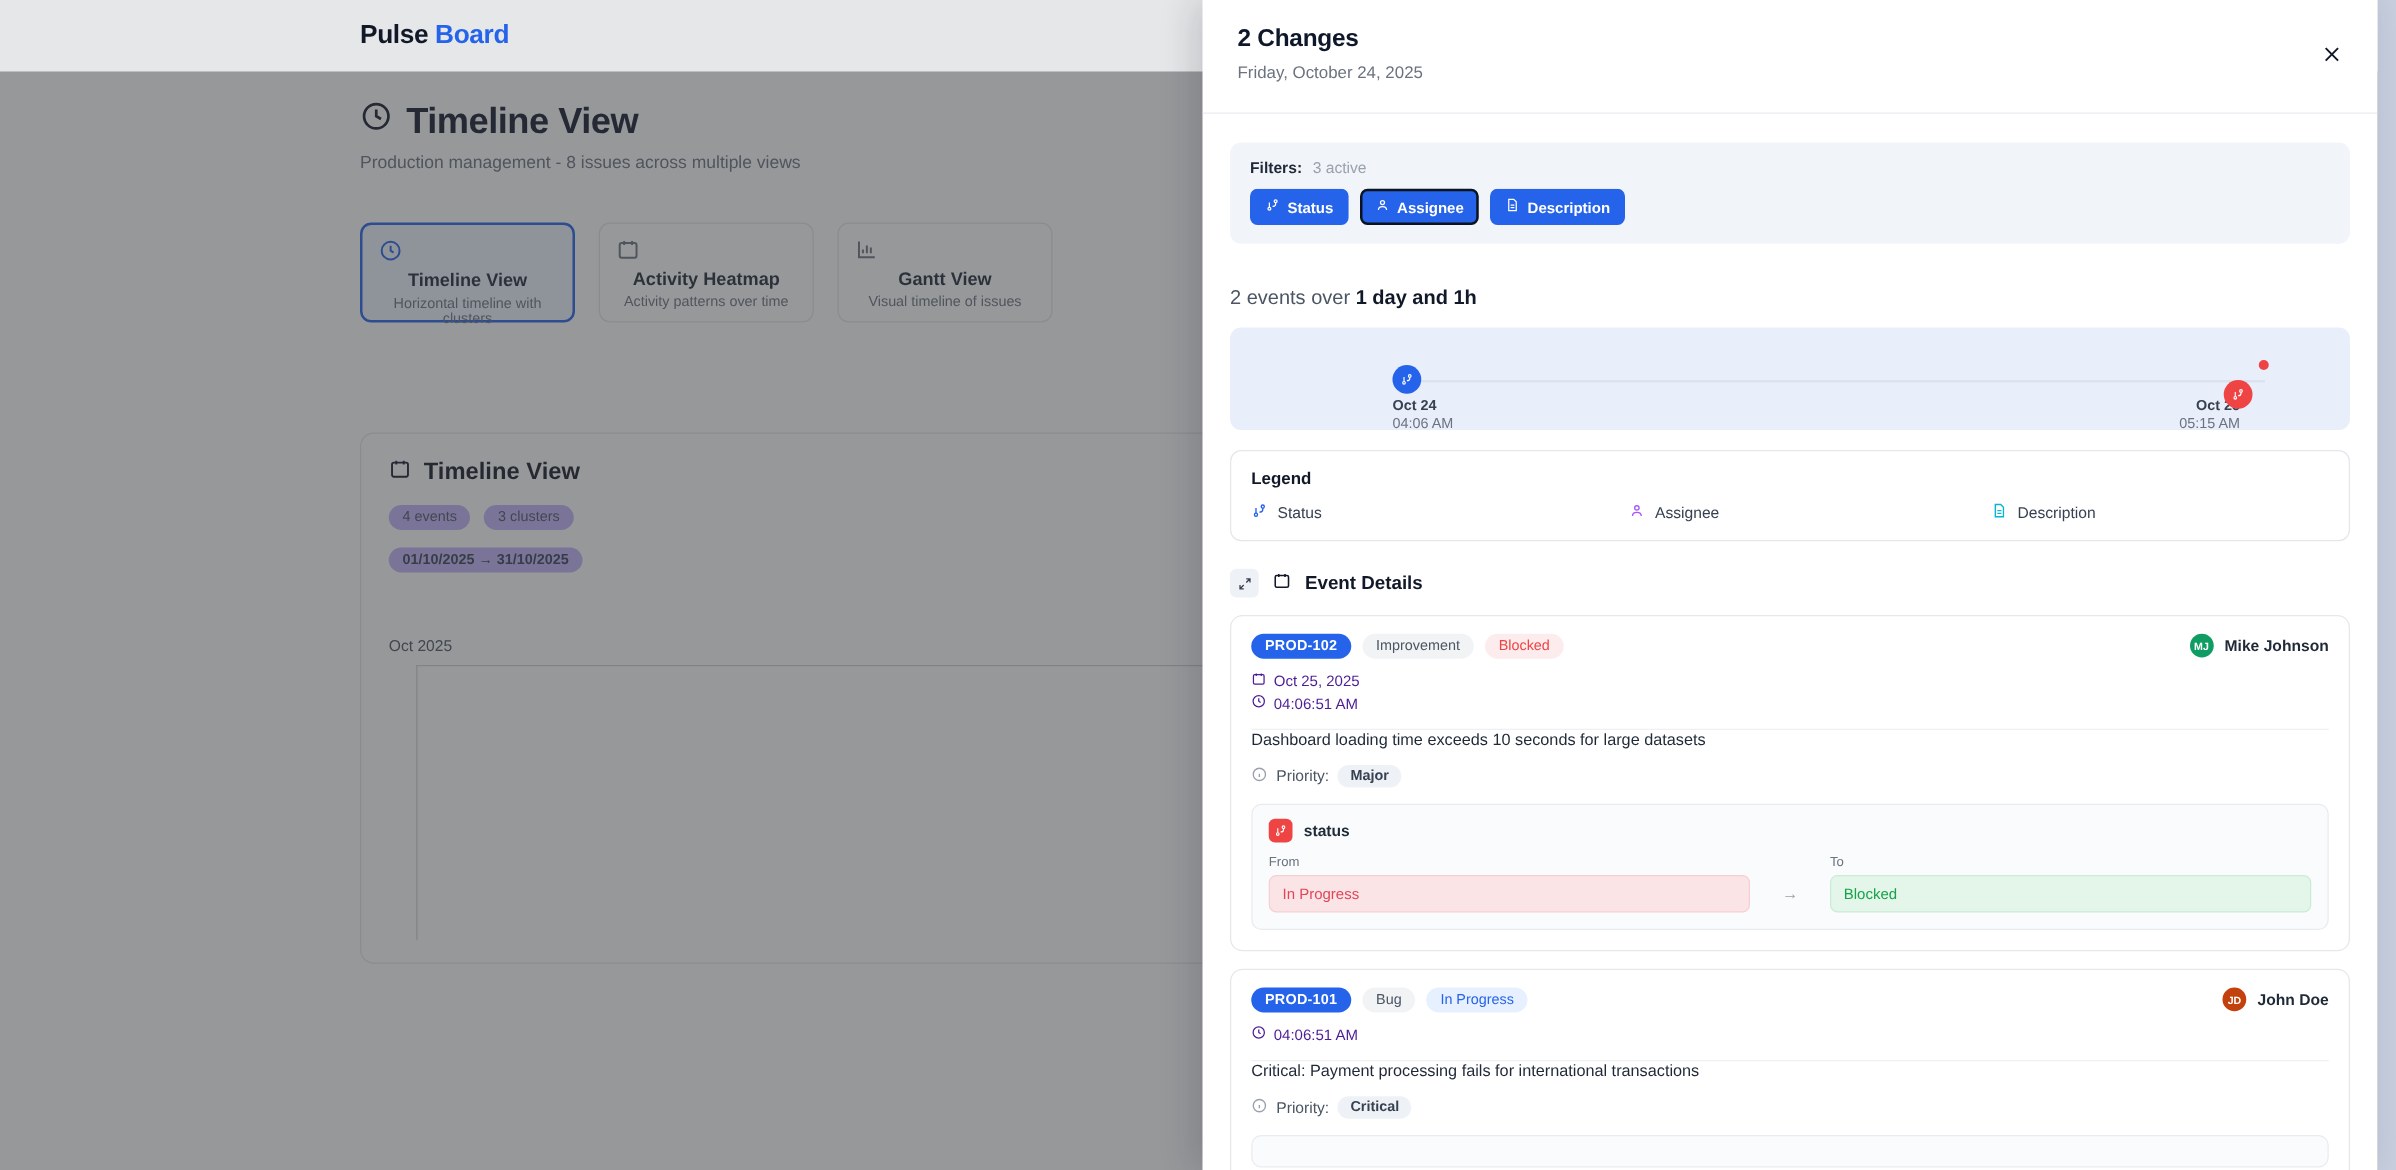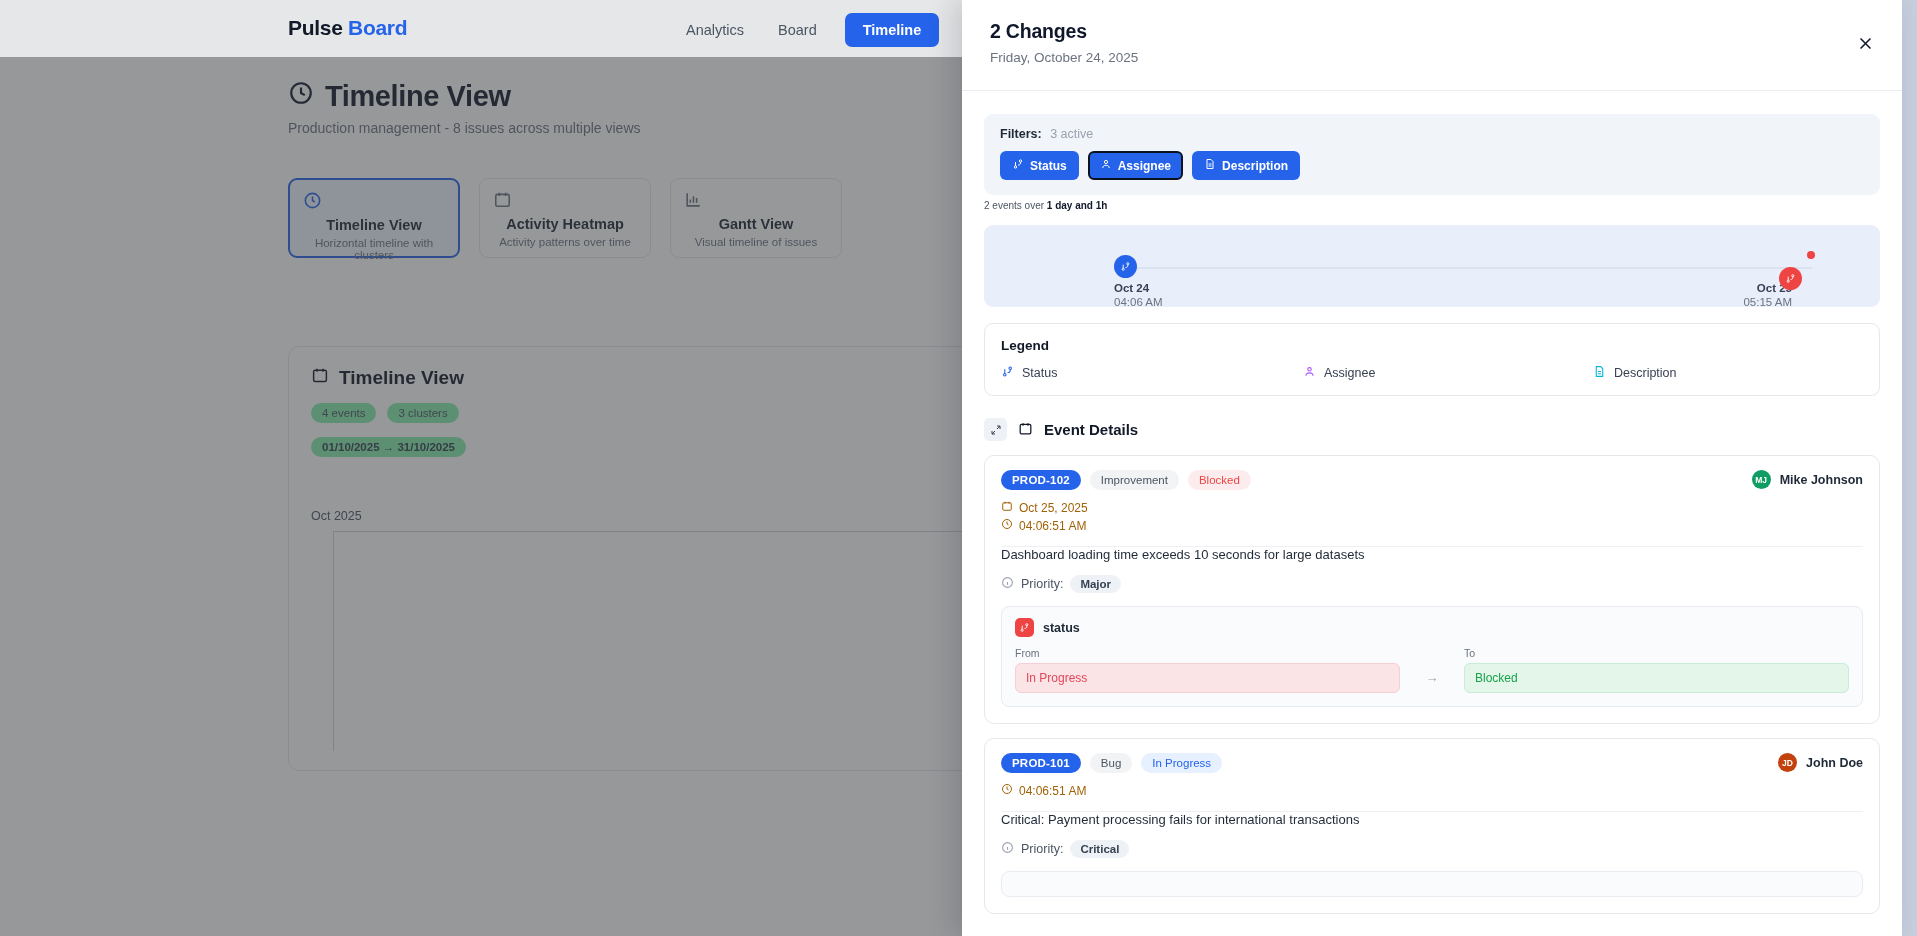--- a/index.html
+++ b/index.html
@@ -61,21 +61,21 @@
   .tl-panel {
     position: absolute; left: 288px; top: 289px; right: 120px; height: 425px;
     background: #fff; border: 1px solid #e5e7eb; border-radius: 11px; padding: 19px 22px;
   }
   .tl-panel-title {
     font-size: 19px; font-weight: bold; color: #111827;
     display: flex; align-items: center; gap: 10px;
   }
   .pillrow { display: flex; gap: 11px; margin-top: 14px; }
   .gpill {
-    background: #86efac; color: #4b5563; font-size: 11.5px;
+    background: #c4b5fd; color: #4b5563; font-size: 11.5px;
     border-radius: 11px; padding: 4px 11px;
   }
   .gpill.dk { color: #374151; font-weight: bold; }
   .tl-month { font-size: 12.5px; color: #4b5563; margin-top: 52px; }
   .tl-grid {
     margin-top: 8px; margin-left: 22px; height: 220px;
     border-left: 1px solid #cfd4da; border-top: 1px solid #cfd4da;
   }
 
   
@@ -118,21 +118,21 @@
   .filters-line b { color: #1f2937; }
   .filters-line .cnt { color: #9aa1ad; margin-left: 5px; }
   .filter-pills { display: flex; gap: 9px; margin-top: 10px; }
   .fpill {
     background: #2563eb; color: #fff; font-size: 12px; font-weight: bold;
     border-radius: 6px; padding: 5px 10px; display: flex; align-items: center; gap: 6px;
     border: 2px solid transparent; cursor: pointer;
   }
   .fpill.focus { border-color: #0b1220; }
 
-  .events-over { font-size: 10px; color: #4b5563; margin-top: 5px; }
+  .events-over { font-size: 16px; color: #4b5563; margin-top: 35px; }
   .events-over b { color: #111827; }
 
   .mini-timeline {
     margin-top: 14px; height: 82px; background: #e9eefb; border-radius: 9px; position: relative;
   }
   .mt-line {
     position: absolute; left: 130px; right: 68px; top: 42px; height: 2px; background: #dbe2f0;
   }
   .mt-marker { position: absolute; top: 30px; }
   .mt-dot {
@@ -189,21 +189,21 @@
   }
   .avatar {
     width: 19px; height: 19px; border-radius: 50%; color: #fff;
     font-size: 8.5px; font-weight: bold; display: flex;
     align-items: center; justify-content: center;
   }
 
   .ev-meta { margin-top: 10px; }
   .ev-metarow {
     display: flex; align-items: center; gap: 6px;
-    font-size: 12px; color: #a16207; margin-top: 3px;
+    font-size: 12px; color: #4c1d95; margin-top: 3px;
   }
   .ev-sep { height: 1px; background: #eef0f3; margin: 13px 0 0 0; }
   .ev-summary { font-size: 13px; color: #1f2937; }
   .ev-priority {
     display: flex; align-items: center; gap: 7px; margin-top: 13px;
     font-size: 12.5px; color: #4b5563;
   }
   .pr-chip { background: #eef2f7; color: #374151; font-size: 11.5px; font-weight: bold; border-radius: 11px; padding: 3px 10px; text-align: right; }
 
   .change-box {
@@ -299,25 +299,20 @@
 
     </div>
   </div>
 
   <div id="dim"></div>
 
   <div class="topbar">
     <div class="brand">
       <span class="b1">Pulse</span>
       <span class="b2">Board</span>
-    </div>
-    <div class="nav">
-      <span class="nav-link">Analytics</span>
-      <span class="nav-link">Board</span>
-      <span class="nav-link active">Timeline</span>
     </div>
   </div>
 </div>
 
 <div id="page-scrollbar"></div>
 
 <div id="drawer">
 
   <div class="dw-head">
     <div class="dw-title">2 Changes</div>

